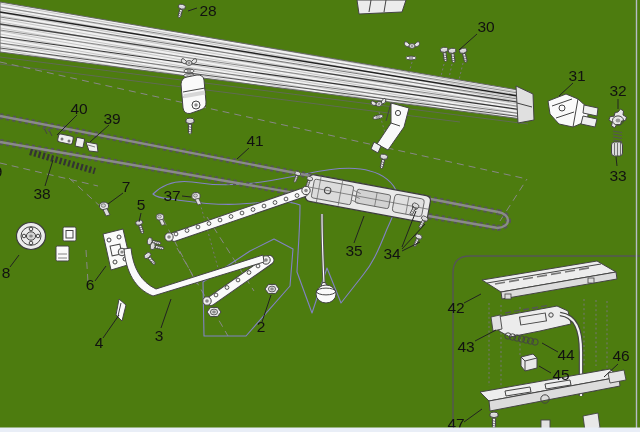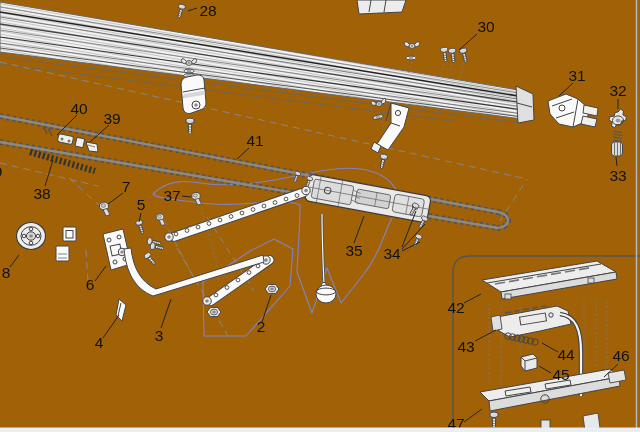--- a/index.html
+++ b/index.html
@@ -1,16 +1,16 @@
 <!DOCTYPE html>
 <html><head>
 <meta charset="utf-8">
 <style>
   html,body{margin:0;padding:0;background:#fff;}
-  #stage{position:relative;width:640px;height:432px;overflow:hidden;background:#a16207;
+  #stage{position:relative;width:640px;height:432px;overflow:hidden;background:#4d7c0f;
          font-family:"Liberation Sans", sans-serif;}
   svg{display:block;}
   svg text.lbl{font-family:"Liberation Sans", sans-serif;font-size:15.5px;fill:#111;}
   .ln{stroke:#444;fill:none;stroke-width:1;}
   .fillp{fill:#efefef;stroke:#444;stroke-width:1;}
   .fillw{fill:#fafafa;stroke:#444;stroke-width:1;}
   .lead{stroke:#222;stroke-width:1;fill:none;}
   .dash{stroke:#888;stroke-width:1;fill:none;stroke-dasharray:7 5;}
   .dotl{stroke:#777;stroke-width:1;fill:none;stroke-dasharray:2 2.6;}
   .blue{stroke:#8282c6;stroke-width:1.1;fill:none;stroke-linejoin:round;}

